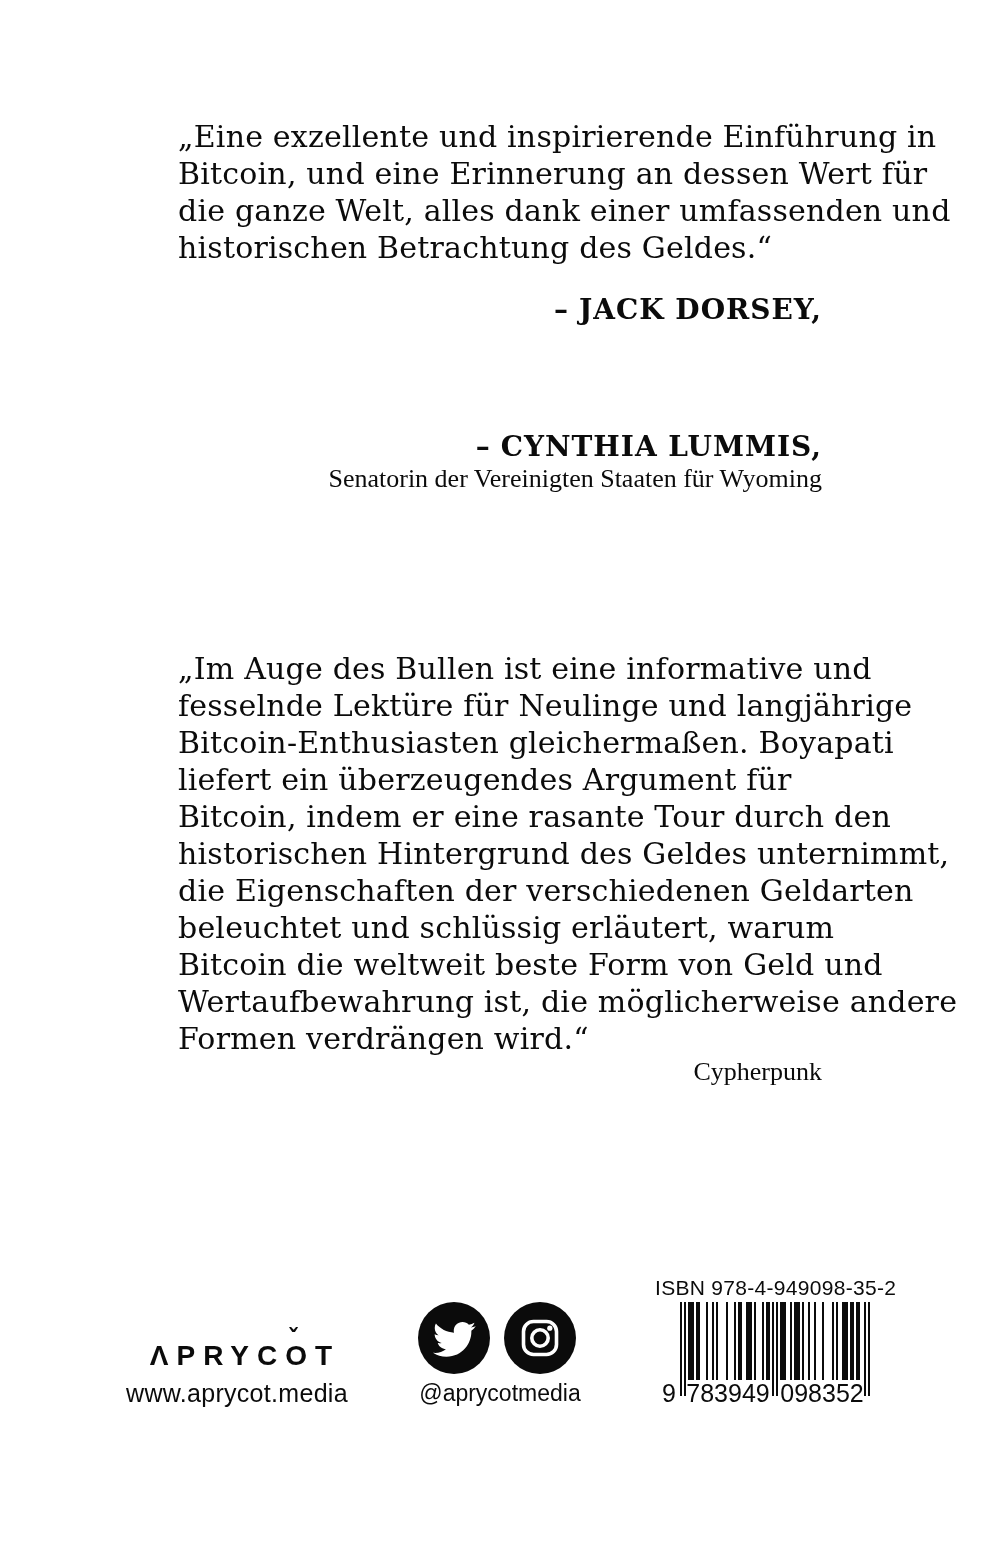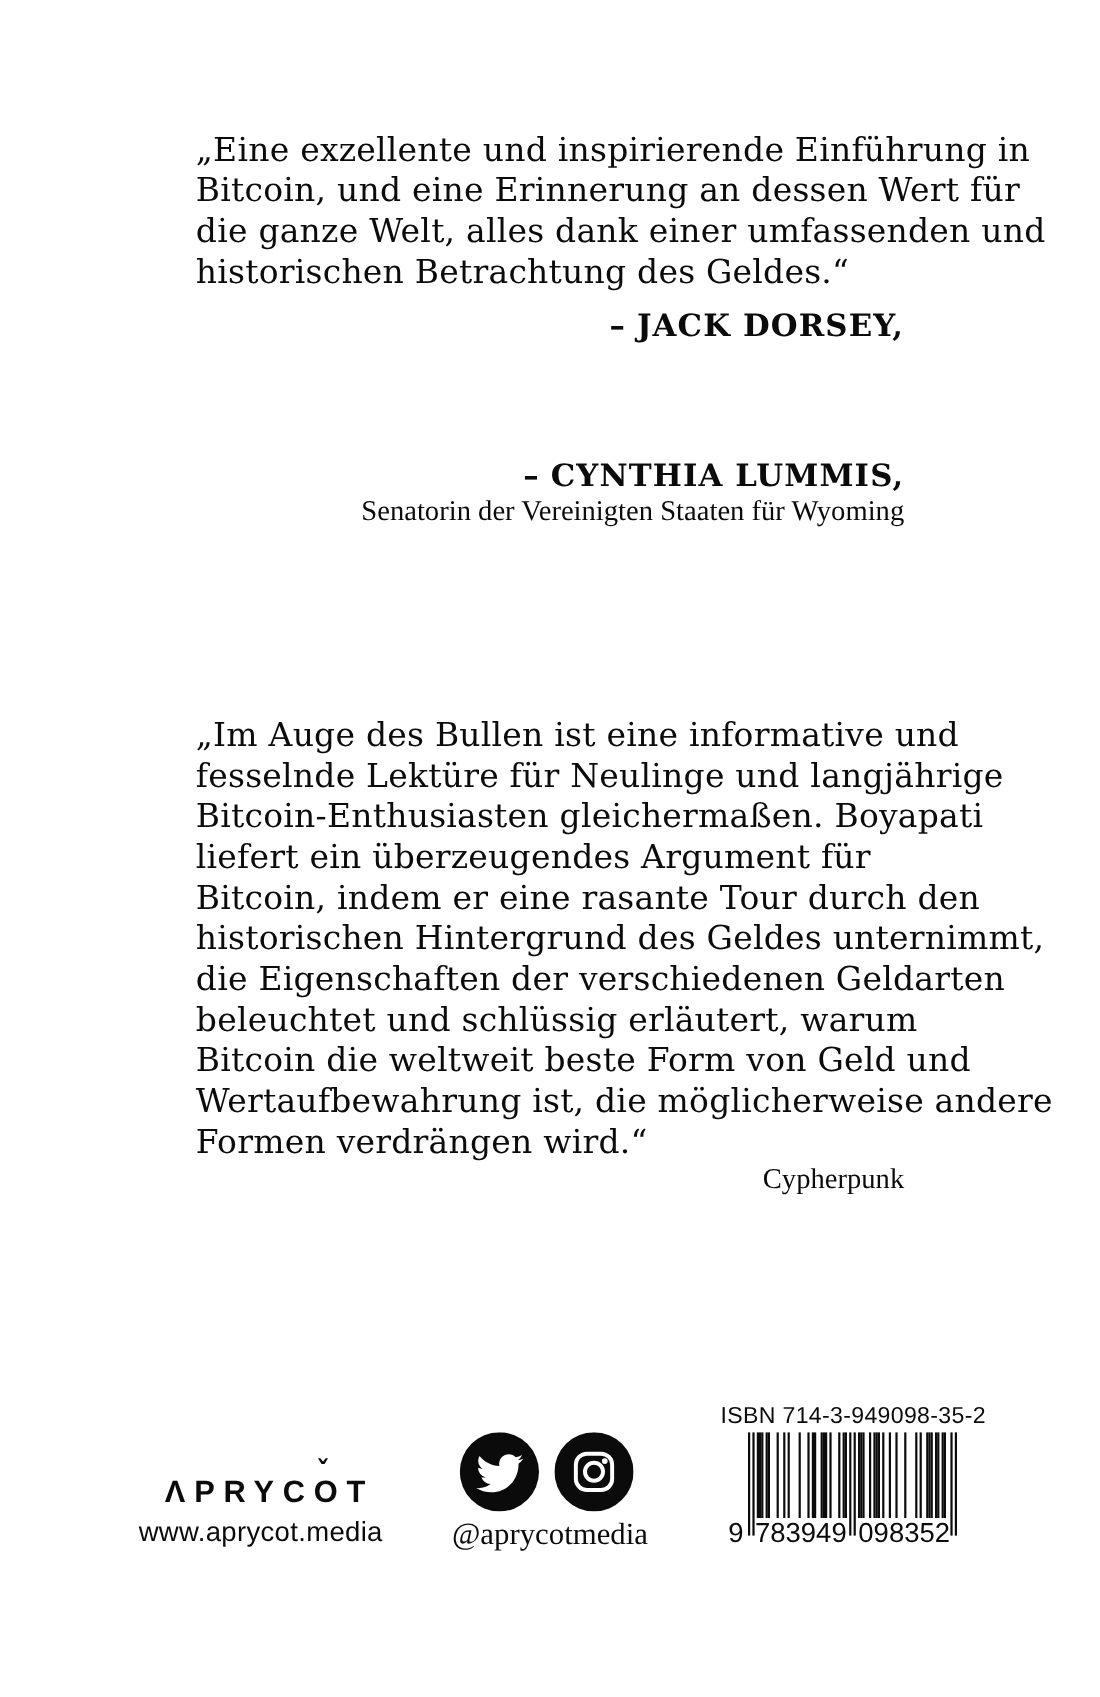--- a/index.html
+++ b/index.html
@@ -11,21 +11,21 @@
   .quote-group{position:absolute;left:178px;width:644px}
   .g1{top:118px}
   .g2{top:403px}
   .g3{top:650px}
   .quote{
     font-size:30px;line-height:37px;
     white-space:pre;letter-spacing:.2px;
   }
   .attr{
     text-align:right;font-weight:bold;font-size:28px;line-height:35px;
-    margin-top:12px;letter-spacing:1px;white-space:nowrap;
+    margin-top:26px;letter-spacing:1px;white-space:nowrap;
   }
   .attr .name{margin-left:10px}
   .role{
     text-align:right;font-family:"Liberation Serif",serif;
     font-size:26px;line-height:30px;white-space:nowrap;
   }
   
   .logo{
     position:absolute;top:1340px;left:112px;width:250px;text-align:center;
     font-family:"Liberation Sans",sans-serif;font-weight:bold;font-size:28px;
@@ -37,21 +37,21 @@
     transform:scaleY(1.25);display:inline-block;
   }
   .site{
     position:absolute;top:1379px;left:112px;width:250px;text-align:center;
     font-family:"Liberation Sans",sans-serif;font-size:25px;letter-spacing:.3px;
   }
   .social{position:absolute;top:1302px;left:418px;display:flex;gap:14px}
   .social svg{width:72px;height:72px;display:block}
   .handle{
     position:absolute;top:1380px;left:400px;width:200px;text-align:center;
-    font-family:Liberation Serif, serif;font-size:28px;
+    font-family:Liberation Sans, sans-serif;font-size:23px;
   }
   .isbn-label{
     position:absolute;top:1276px;left:655px;width:240px;text-align:center;
     font-family:"Liberation Sans",sans-serif;font-size:21px;letter-spacing:.3px;
     white-space:nowrap;
   }
   #barcode{position:absolute;top:1302px;left:658px}
   #barcode text{font-family:"Liberation Sans",sans-serif;font-size:25px;fill:#0b0b0b}
 </style>
 </head>
@@ -103,21 +103,21 @@
     <svg viewBox="0 0 72 72" aria-hidden="true">
       <circle cx="36" cy="36" r="36" fill="#0b0b0b"></circle>
       <rect x="19.5" y="19.5" width="33" height="33" rx="10" fill="none" stroke="#ffffff" stroke-width="3.6"></rect>
       <circle cx="36" cy="36" r="8.2" fill="none" stroke="#ffffff" stroke-width="3.6"></circle>
       <circle cx="45.8" cy="26.2" r="2.6" fill="#ffffff"></circle>
     </svg>
   </span>
 </div>
 <div class="handle">@aprycotmedia</div>
 
-<div class="isbn-label">ISBN 714-3-949098-35-2</div>
+<div class="isbn-label">ISBN 978-4-949098-35-2</div>
 <svg id="barcode" width="220" height="104" viewBox="0 0 220 104">
   <g id="bars" fill="#0b0b0b">
       <rect x="22" y="0" width="2" height="94"></rect>
       <rect x="26" y="0" width="2" height="94"></rect>
       <rect x="30" y="0" width="2" height="78"></rect>
       <rect x="32" y="0" width="2" height="78"></rect>
       <rect x="34" y="0" width="2" height="78"></rect>
       <rect x="38" y="0" width="2" height="78"></rect>
       <rect x="40" y="0" width="2" height="78"></rect>
       <rect x="48" y="0" width="2" height="78"></rect>

